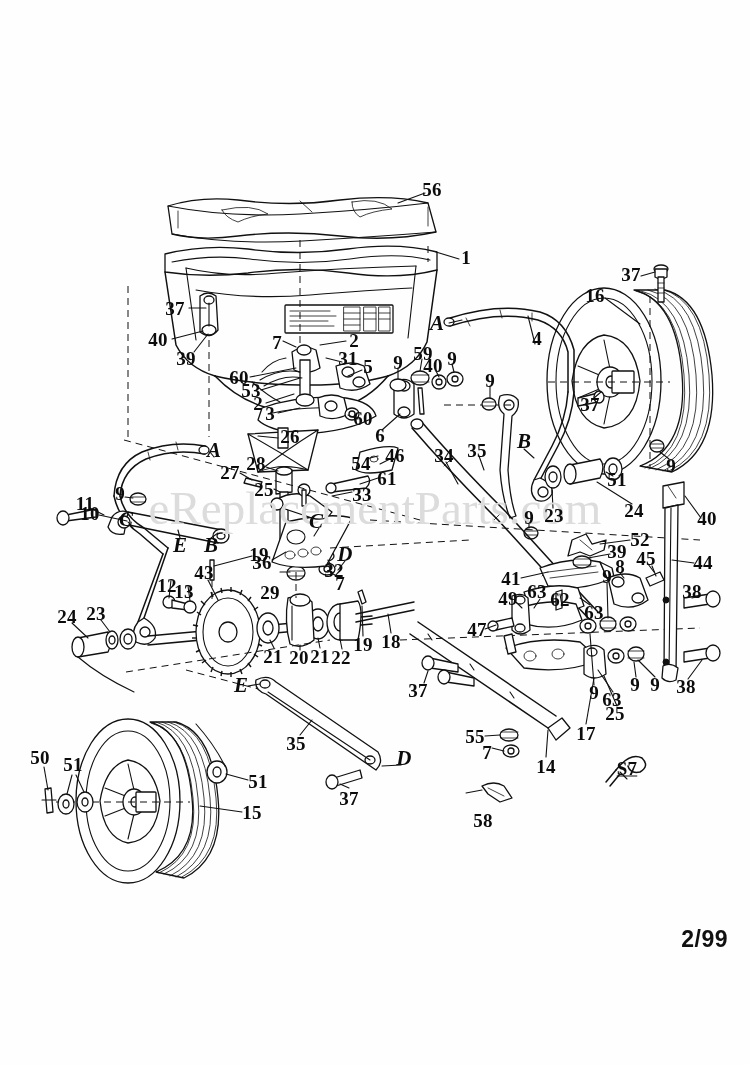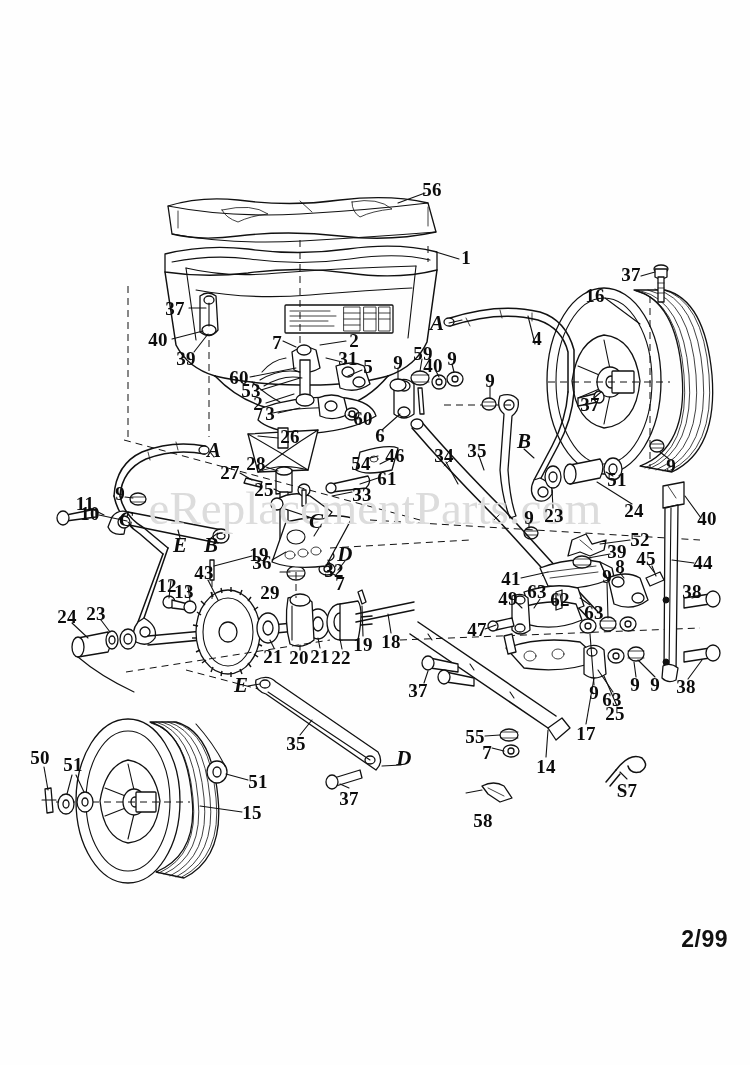--- a/index.html
+++ b/index.html
@@ -722,21 +722,21 @@
       <div class="callout" style="left: 612px; top: 699px;">63</div>
       <div class="callout" style="left: 615px; top: 713px;">25</div>
       <div class="callout" style="left: 594px; top: 692px;">9</div>
       <div class="callout" style="left: 477px; top: 629px;">47</div>
       <div class="callout" style="left: 418px; top: 690px;">37</div>
       <div class="callout" style="left: 475px; top: 736px;">55</div>
       <div class="callout" style="left: 487px; top: 752px;">7</div>
       <div class="callout" style="left: 546px; top: 766px;">14</div>
       <div class="callout" style="left: 586px; top: 733px;">17</div>
       <div class="callout" style="left: 456px; top: 820px; margin-left: 27px;">58</div>
-      <div class="callout" style="left: 627px; top: 790px;">S7</div>
+      <div class="callout" style="left: 627px; top: 768px; text-decoration: underline;">S7</div>
       <div class="callout letter" style="left: 404px; top: 758px;">D</div>
       <div class="callout letter" style="left: 241px; top: 685px;">E</div>
       <div class="callout" style="left: 296px; top: 743px;">35</div>
       <div class="callout" style="left: 349px; top: 798px;">37</div>
       <div class="callout" style="left: 40px; top: 757px;">50</div>
       <div class="callout" style="left: 73px; top: 764px;">51</div>
       <div class="callout" style="left: 258px; top: 781px;">51</div>
       <div class="callout" style="left: 252px; top: 812px;">15</div>
     </div>
 

